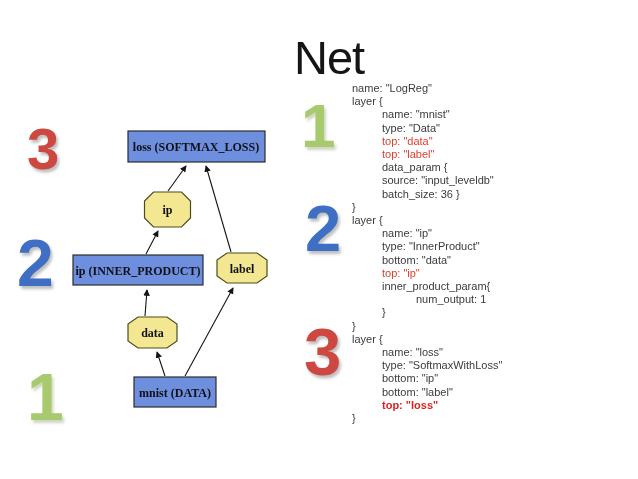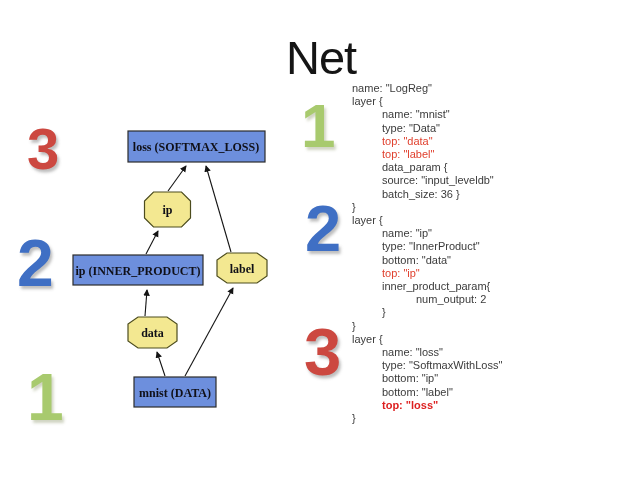--- a/index.html
+++ b/index.html
@@ -1,20 +1,20 @@
 <!DOCTYPE html>
 <html><head>
 <meta charset="utf-8">
 <style>
   html,body{margin:0;padding:0;}
   body{width:638px;height:479px;background:#ffffff;position:relative;overflow:hidden;
        font-family:"Liberation Sans",sans-serif;}
   .abs{position:absolute;}
   .slide-title{
-    left:286px;top:34px;font-size:47px;font-weight:500;color:#151515;
+    left:294px;top:34px;font-size:47px;font-weight:500;color:#151515;
     letter-spacing:-1px;line-height:1;
   }
   .bignum{
     position:absolute;font-weight:800;line-height:1;
     font-family:"Liberation Sans",sans-serif;
     text-shadow:2px 3px 3px rgba(110,110,110,0.45);
   }
   .num-red{color:#cc4840;}
   .num-blue{color:#3f6fc4;}
   .num-green{color:#a8ca6e;text-shadow:2px 3px 3px rgba(150,160,120,0.45);}
@@ -104,21 +104,21 @@
     <div class="code-line indent1">data_param {</div>
     <div class="code-line indent1">source: "input_leveldb"</div>
     <div class="code-line indent1">batch_size: 36 }</div>
     <div class="code-line indent0">}</div>
     <div class="code-line indent0">layer {</div>
     <div class="code-line indent1">name: "ip"</div>
     <div class="code-line indent1">type: "InnerProduct"</div>
     <div class="code-line indent1">bottom: "data"</div>
     <div class="code-line indent1 red">top: "ip"</div>
     <div class="code-line indent1">inner_product_param{</div>
-    <div class="code-line indent2">num_output: 2</div>
+    <div class="code-line indent2">num_output: 1</div>
     <div class="code-line indent1">}</div>
     <div class="code-line indent0">}</div>
     <div class="code-line indent0">layer {</div>
     <div class="code-line indent1">name: "loss"</div>
     <div class="code-line indent1">type: "SoftmaxWithLoss"</div>
     <div class="code-line indent1">bottom: "ip"</div>
     <div class="code-line indent1">bottom: "label"</div>
     <div class="code-line indent1 red-bold">top: "loss"</div>
     <div class="code-line indent0">}</div>
   </div>

